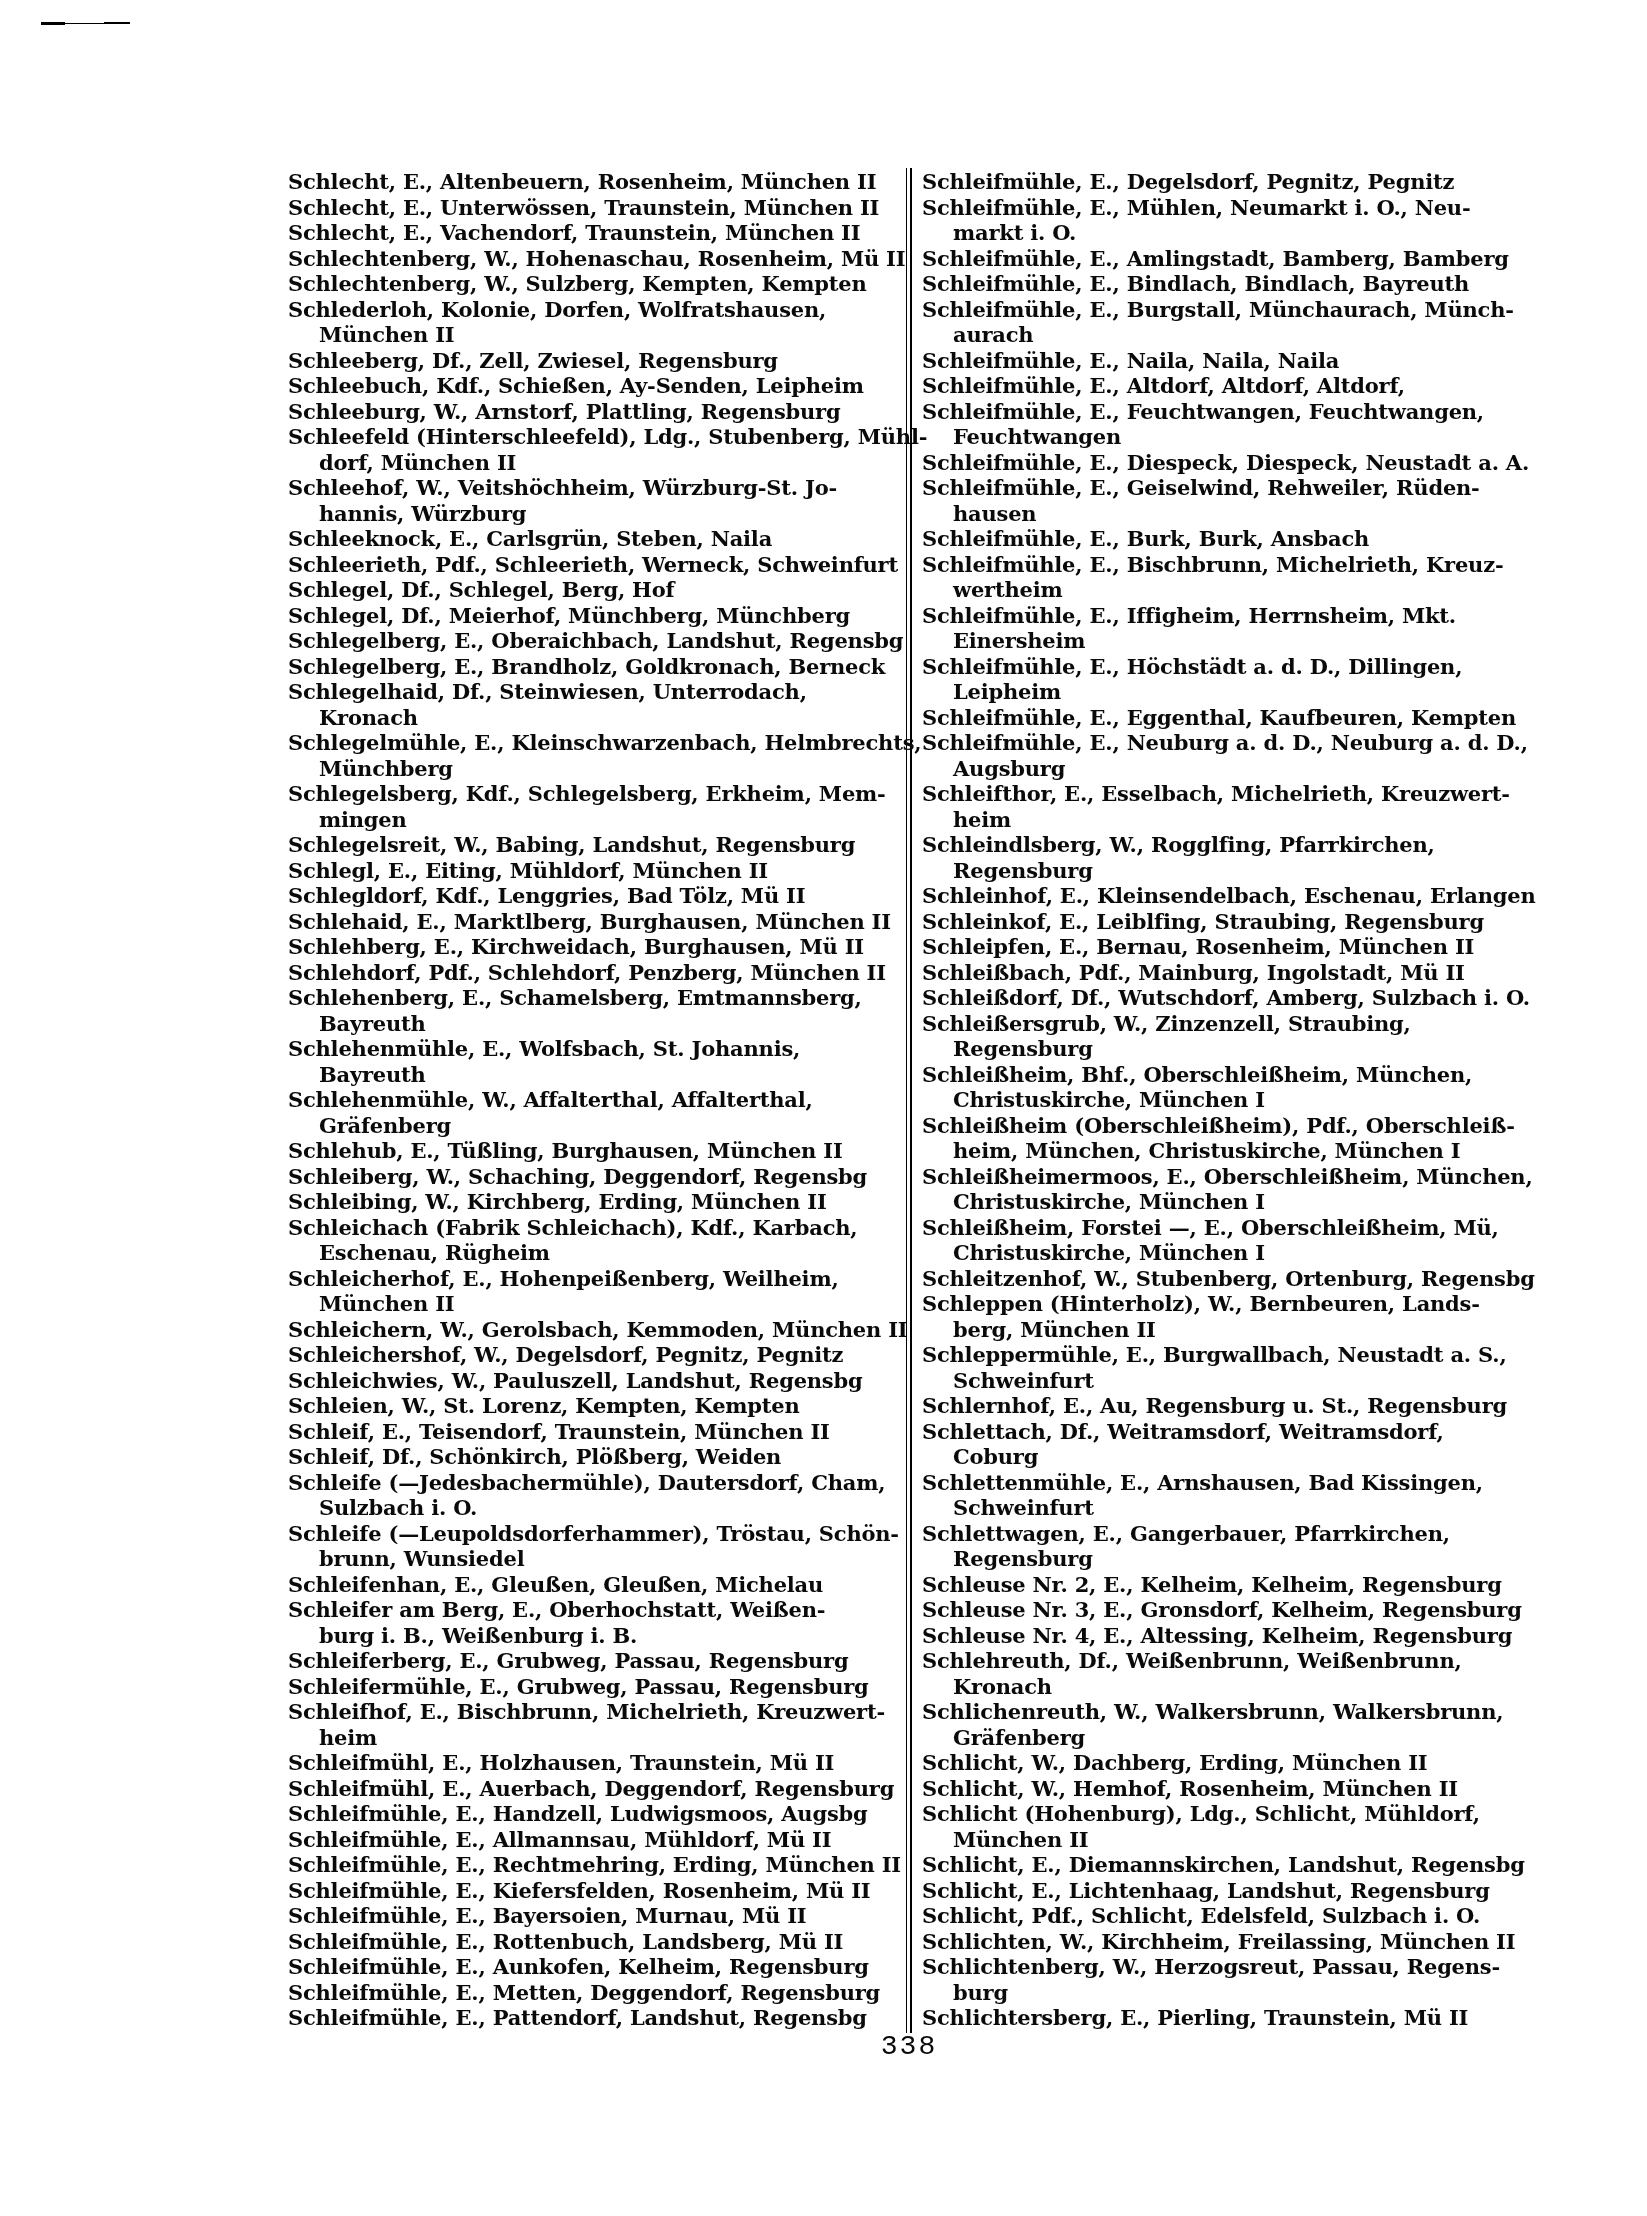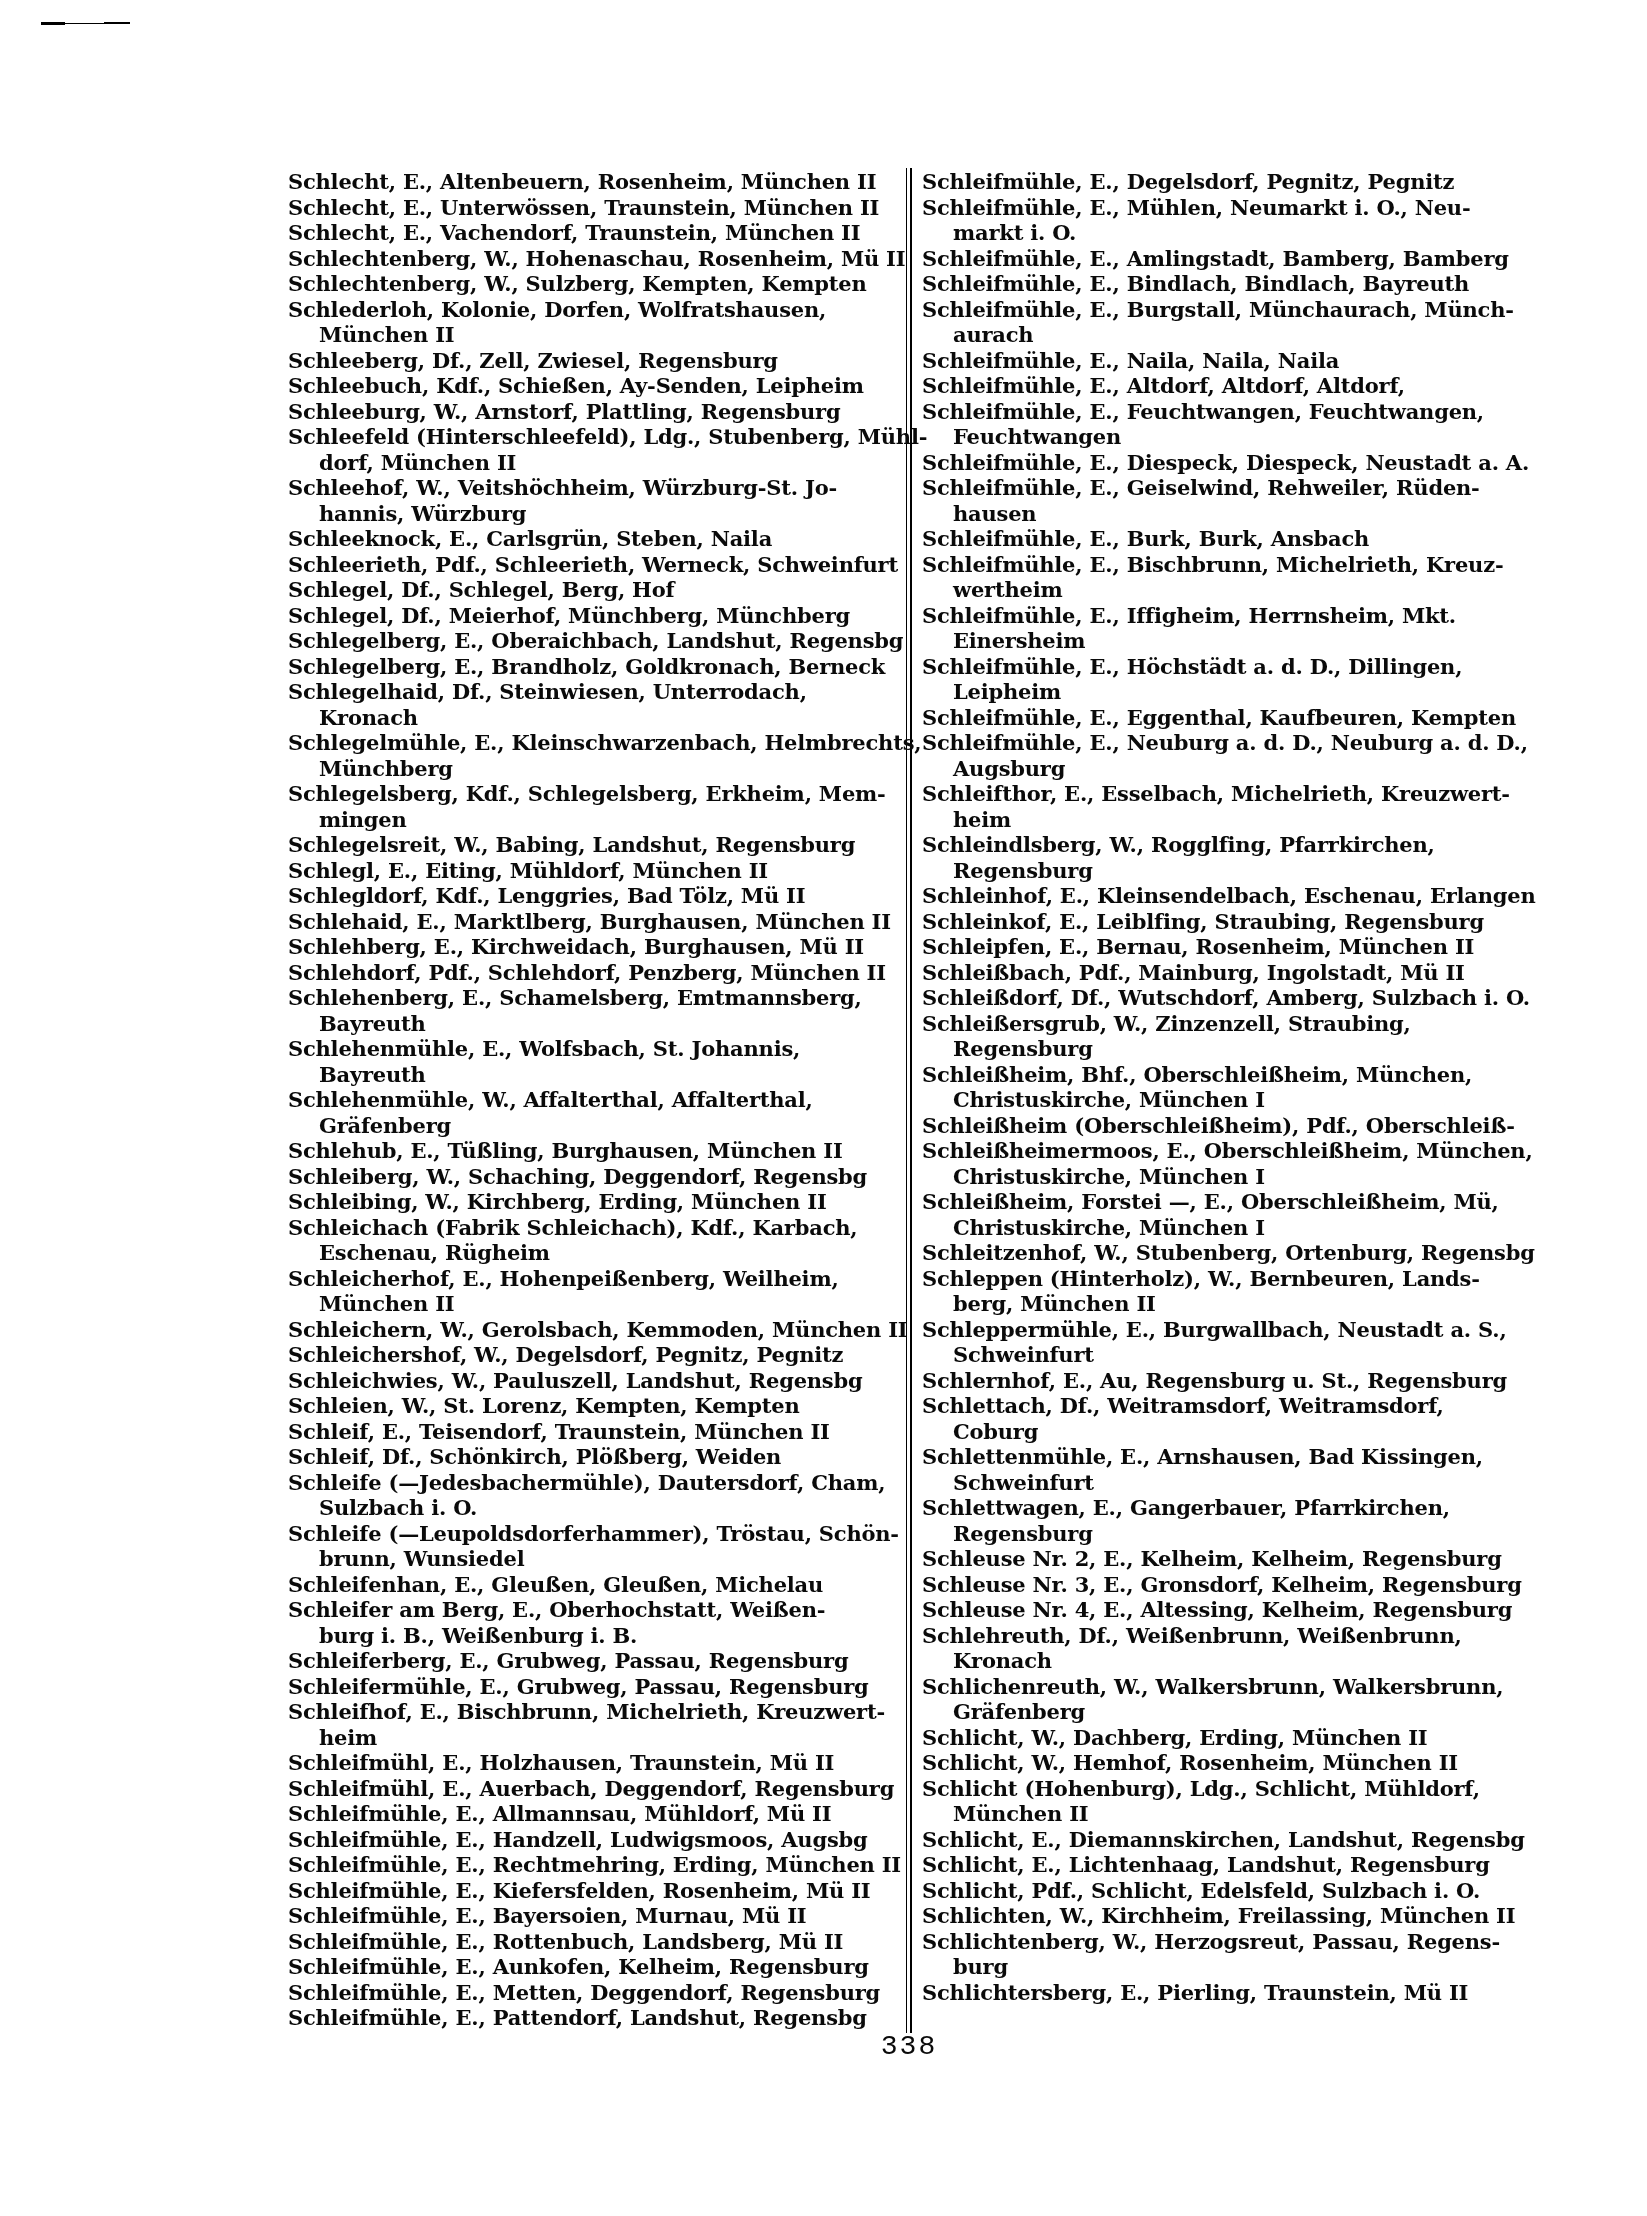--- a/index.html
+++ b/index.html
@@ -223,24 +223,24 @@
         <div class="line">Schleifhof, E., Bischbrunn, Michelrieth, Kreuzwert-</div>
         <div class="line cont">heim</div>
       </div>
       <div class="entry">
         <div class="line">Schleifmühl, E., Holzhausen, Traunstein, Mü II</div>
       </div>
       <div class="entry">
         <div class="line">Schleifmühl, E., Auerbach, Deggendorf, Regensburg</div>
       </div>
       <div class="entry">
+        <div class="line">Schleifmühle, E., Handzell, Ludwigsmoos, Augsbg</div>
+      </div>
+      <div class="entry">
         <div class="line">Schleifmühle, E., Allmannsau, Mühldorf, Mü II</div>
-      </div>
-      <div class="entry">
-        <div class="line">Schleifmühle, E., Handzell, Ludwigsmoos, Augsbg</div>
       </div>
       <div class="entry">
         <div class="line">Schleifmühle, E., Rechtmehring, Erding, München II</div>
       </div>
       <div class="entry">
         <div class="line">Schleifmühle, E., Kiefersfelden, Rosenheim, Mü II</div>
       </div>
       <div class="entry">
         <div class="line">Schleifmühle, E., Bayersoien, Murnau, Mü II</div>
       </div>
@@ -340,20 +340,21 @@
       <div class="entry">
         <div class="line">Schleißersgrub, W., Zinzenzell, Straubing,</div>
         <div class="line cont">Regensburg</div>
       </div>
       <div class="entry">
         <div class="line">Schleißheim, Bhf., Oberschleißheim, München,</div>
         <div class="line cont">Christuskirche, München I</div>
       </div>
       <div class="entry">
         <div class="line">Schleißheim (Oberschleißheim), Pdf., Oberschleiß-</div>
+        <div class="line cont">heim, München, Christuskirche, München I</div>
       </div>
       <div class="entry">
         <div class="line">Schleißheimermoos, E., Oberschleißheim, München,</div>
         <div class="line cont">Christuskirche, München I</div>
       </div>
       <div class="entry">
         <div class="line">Schleißheim, Forstei —, E., Oberschleißheim, Mü,</div>
         <div class="line cont">Christuskirche, München I</div>
       </div>
       <div class="entry">

